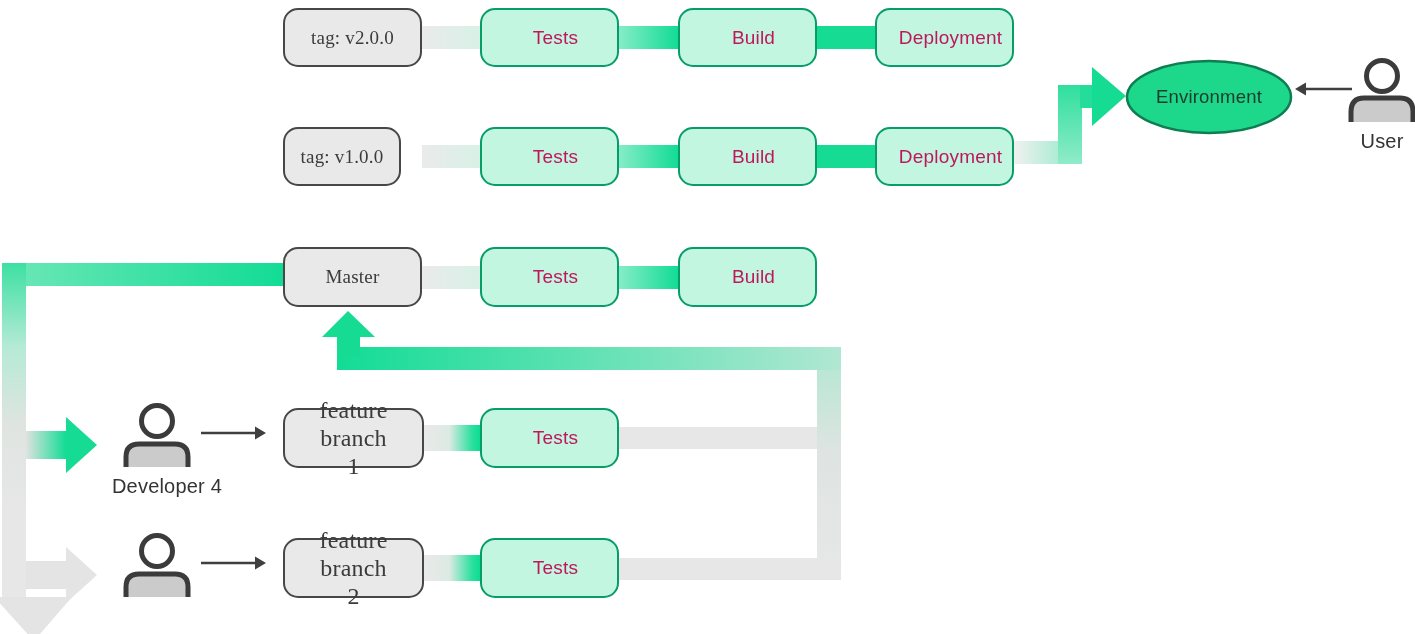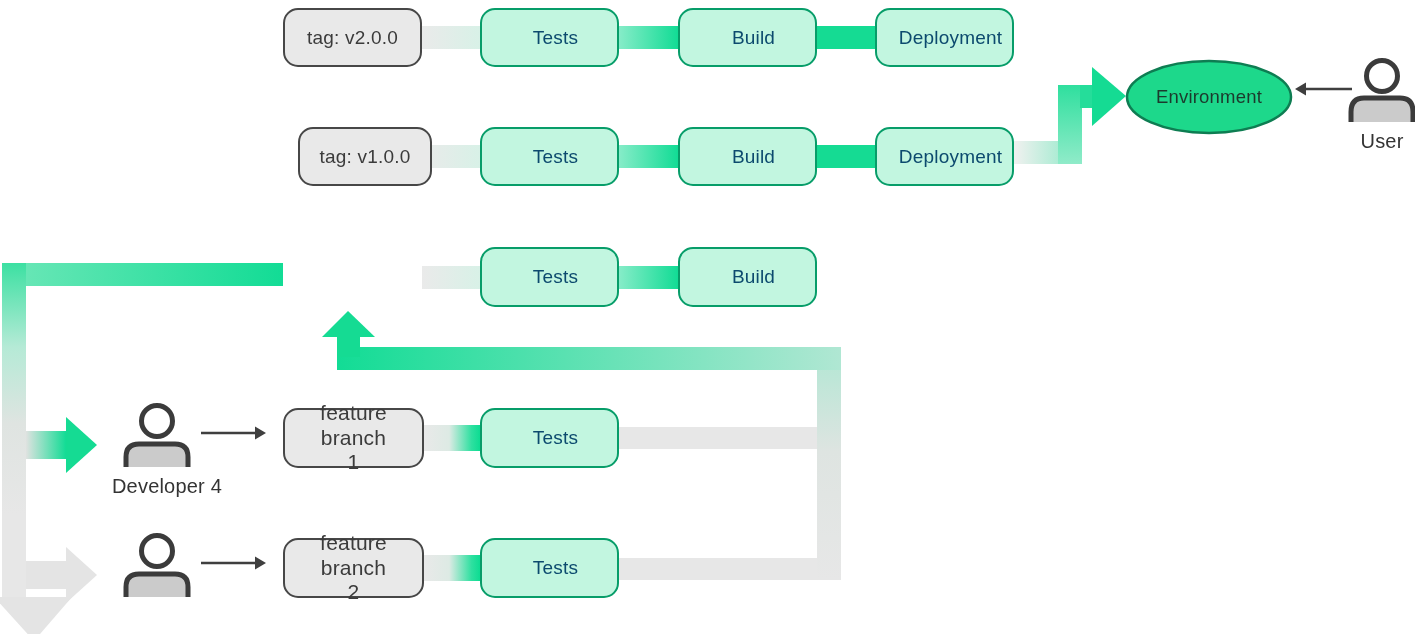--- a/index.html
+++ b/index.html
@@ -7,23 +7,23 @@
     position:relative;width:1415px;height:634px;overflow:hidden;
     font-family:"Liberation Sans",sans-serif;background:#ffffff;
   }
   #wires{position:absolute;left:0;top:0;z-index:0;}
   .box{
     position:absolute;z-index:2;box-sizing:border-box;
     display:flex;align-items:center;justify-content:center;
     border-radius:15px;text-align:center;
     font-size:19px;letter-spacing:.2px;
   }
-  .box.grey{background:#e9e9e9;border:2.5px solid #474747;color:#3b3b3b;}
-  .box.mint{background:#c2f6e0;border:2.5px solid #079d69;color:#0c4a6e;padding-left:12px;}
-  .box.two-line{flex-direction:column;font-size:21px;line-height:1.18;}
+  .box.grey{background:#e9e9e9;border:2.5px solid #474747;color:#3b3b3b;font-family:Liberation Serif, serif;}
+  .box.mint{background:#c2f6e0;border:2.5px solid #079d69;color:#be185d;padding-left:12px;}
+  .box.two-line{flex-direction:column;font-size:24px;line-height:1.18;}
   .actor-label{
     position:absolute;z-index:2;text-align:center;color:#343434;
     font-size:20px;letter-spacing:.2px;
   }
   .ellipse-label{
     position:absolute;z-index:2;display:flex;align-items:center;justify-content:center;
     color:#1c3a2d;font-size:18.5px;letter-spacing:.2px;
   }
 </style>
 </head>
@@ -164,33 +164,36 @@
   <div class="box mint" style="left:480px;top:8px;width:139px;height:59px">
     <span>Tests</span>
   </div>
   <div class="box mint" style="left:678px;top:8px;width:139px;height:59px">
     <span>Build</span>
   </div>
   <div class="box mint" style="left:875px;top:8px;width:139px;height:59px">
     <span>Deployment</span>
   </div>
 
-  <div class="box grey" style="left:298px;top:127px;width:134px;height:59px">
+  <div class="box grey" style="left:283px;top:127px;width:118px;height:59px">
     <span>tag: v1.0.0</span>
   </div>
   <div class="box mint" style="left:480px;top:127px;width:139px;height:59px">
     <span>Tests</span>
   </div>
   <div class="box mint" style="left:678px;top:127px;width:139px;height:59px">
     <span>Build</span>
   </div>
   <div class="box mint" style="left:875px;top:127px;width:139px;height:59px">
     <span>Deployment</span>
   </div>
 
+  <div class="box grey" style="left:283px;top:247px;width:139px;height:60px">
+    <span>Master</span>
+  </div>
   <div class="box mint" style="left:480px;top:247px;width:139px;height:60px">
     <span>Tests</span>
   </div>
   <div class="box mint" style="left:678px;top:247px;width:139px;height:60px">
     <span>Build</span>
   </div>
 
   <div class="box grey two-line" style="left:283px;top:408px;width:141px;height:60px">
     <span>feature branch</span>
     <span>1</span>

